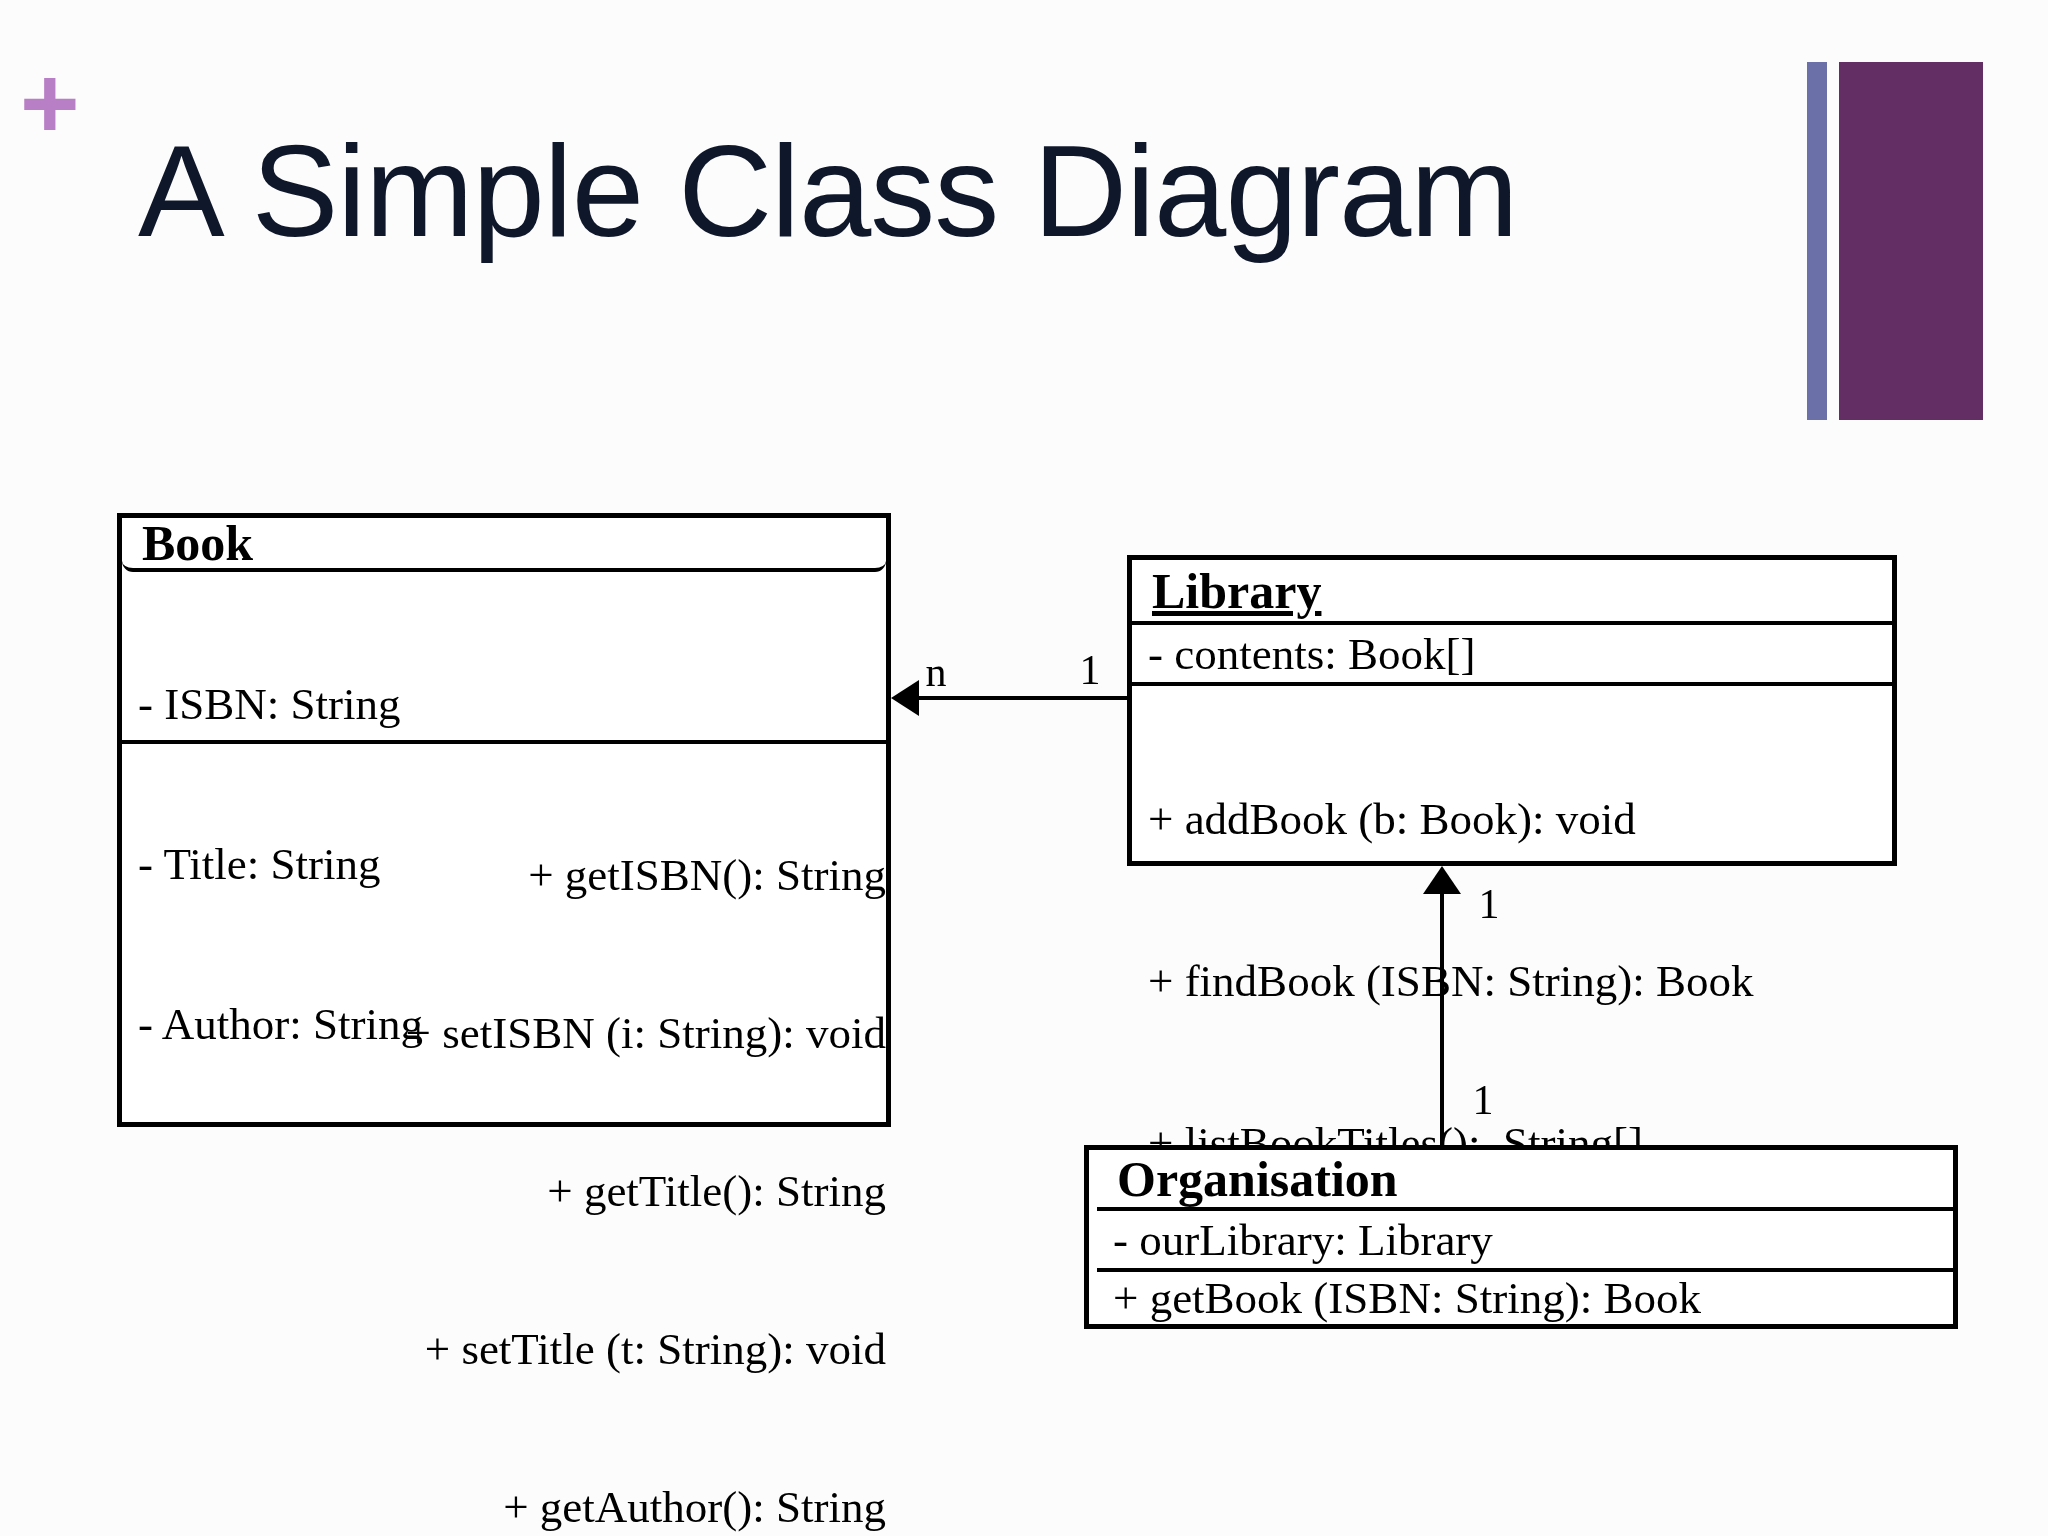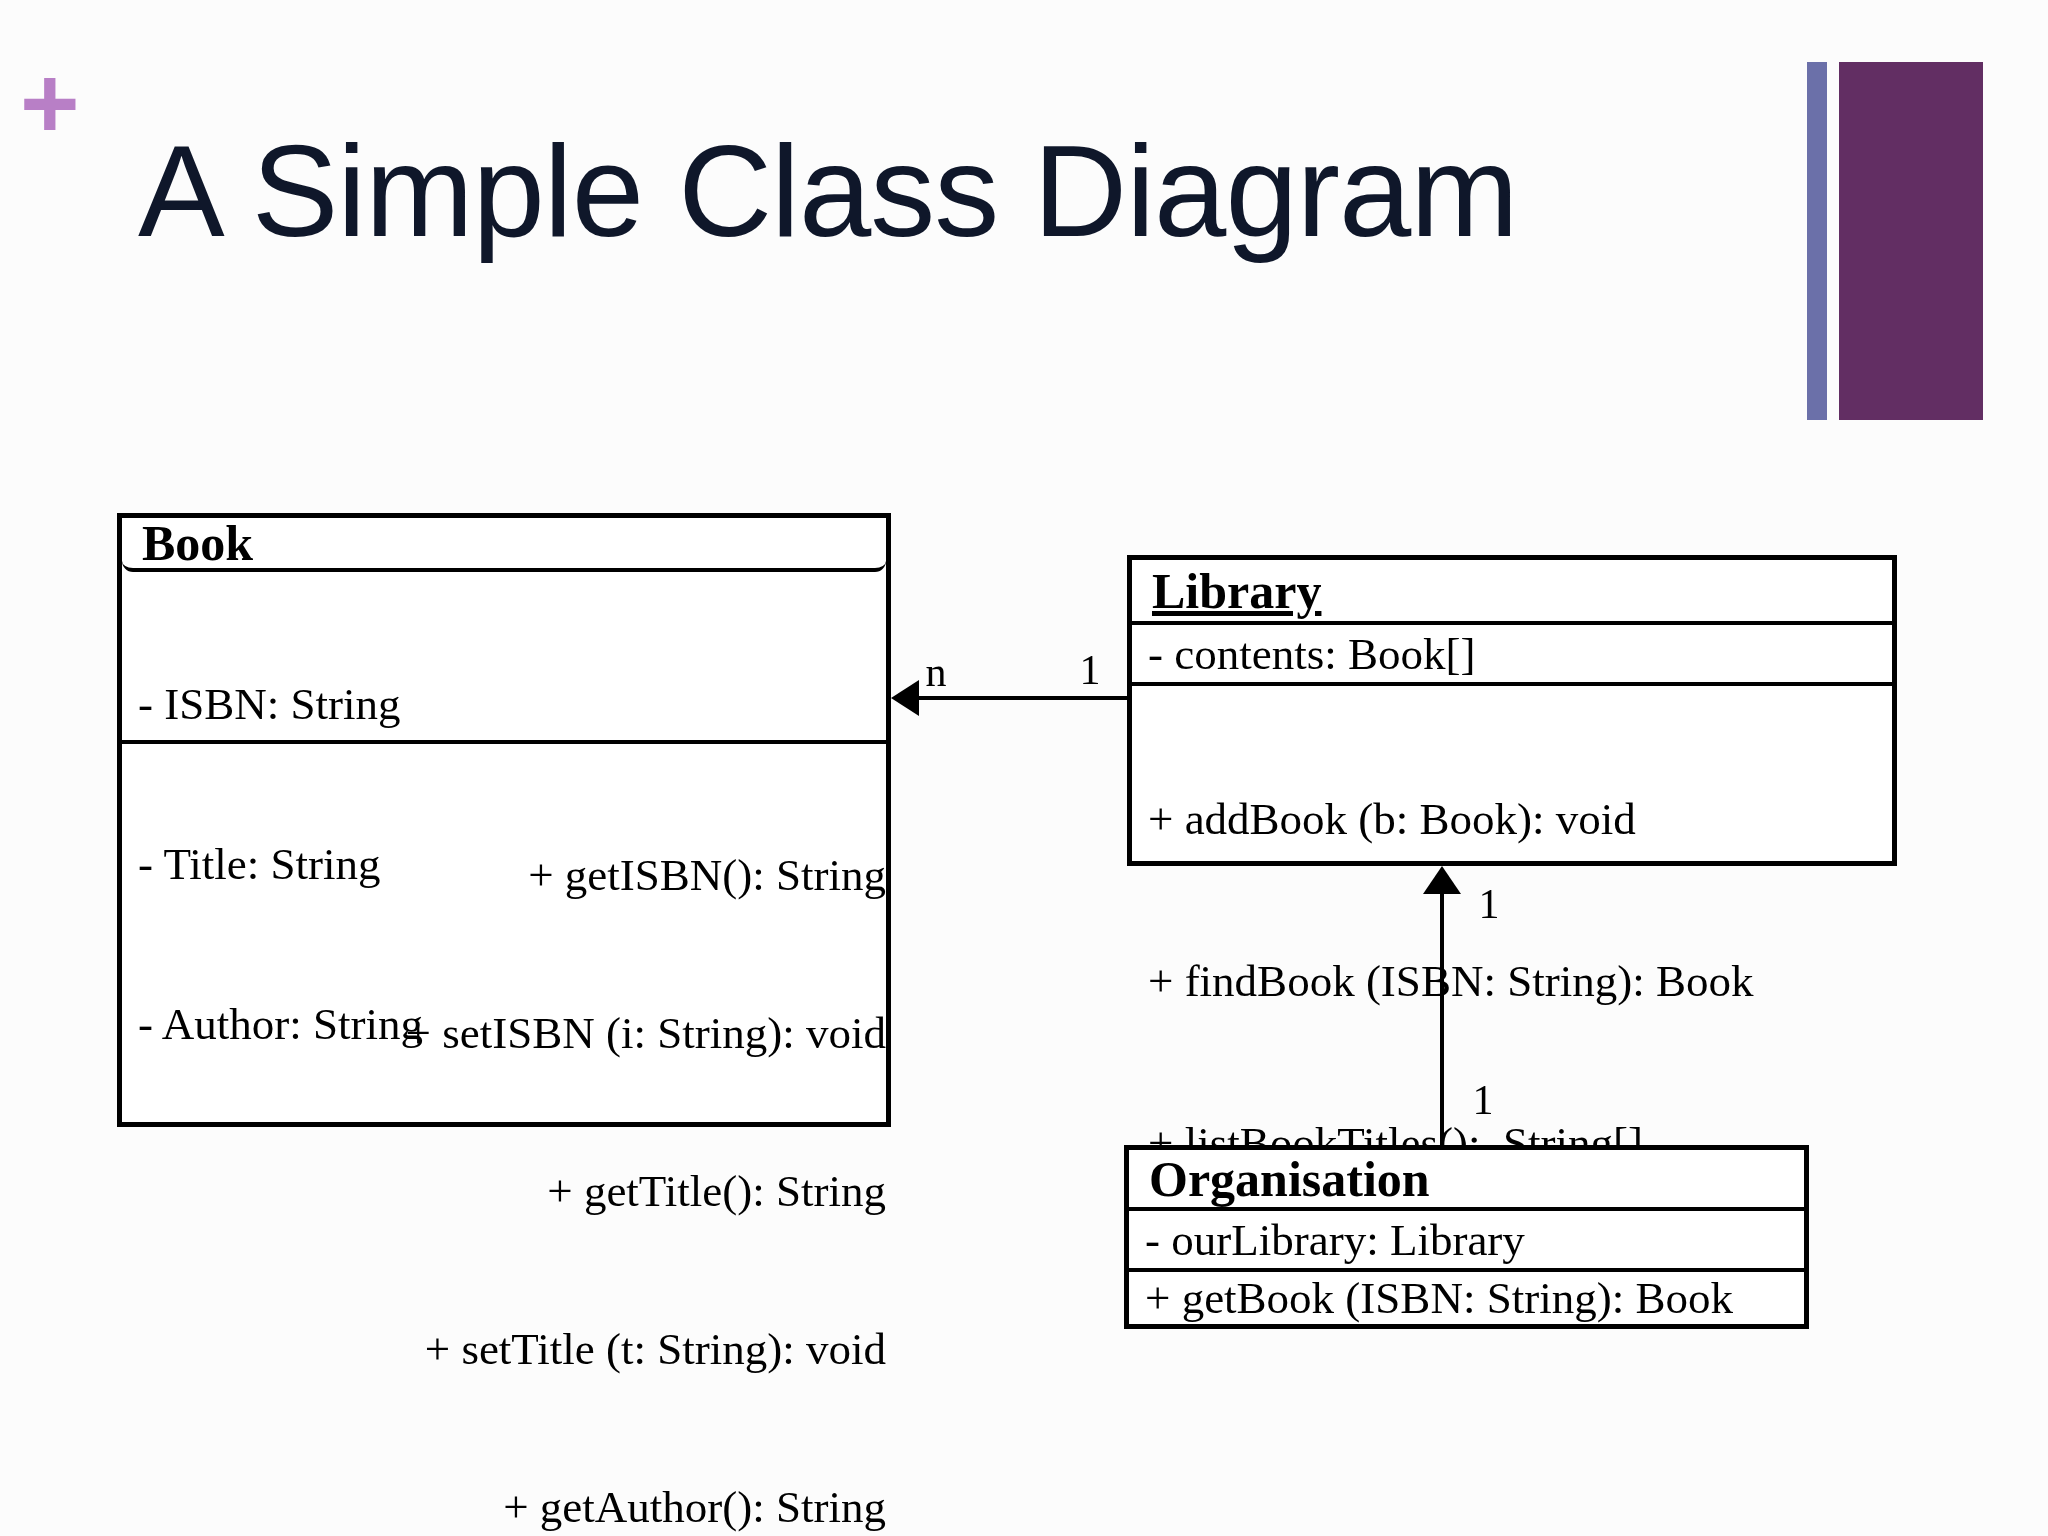--- a/index.html
+++ b/index.html
@@ -57,21 +57,21 @@
   .box-book .uml-name{height:50px;border-radius:11px;}
   .box-book .uml-attrs{height:168px;}
   .box-book .uml-attrs .uml-line{line-height:56px;}
   .box-book .uml-methods .uml-line{line-height:54px;text-align:right;}
   
   .box-library{left:1127px;top:555px;width:770px;height:311px;}
   .box-library .uml-name{height:61px;text-decoration:underline;}
   .box-library .uml-attrs{height:57px;display:flex;align-items:center;}
   .box-library .uml-methods .uml-line{line-height:58px;}
   
-  .box-organisation{left:1124px;top:1145px;width:685px;height:184px;}
+  .box-organisation{left:1084px;top:1145px;width:874px;height:184px;padding-left:8px;}
   .box-organisation .uml-name{height:57px;}
   .box-organisation .uml-attrs{height:57px;display:flex;align-items:center;}
   .box-organisation .uml-methods{display:flex;align-items:center;border-radius:8px;}
   .box-organisation .uml-methods .uml-line{line-height:52px;}
   
   .assoc-line{position:absolute;background:#000;}
   .line-book-library{left:915px;top:696px;width:212px;height:4px;}
   .line-org-library{left:1440px;top:890px;width:4px;height:255px;}
   .arrow-left{
     position:absolute;left:891px;top:680px;

